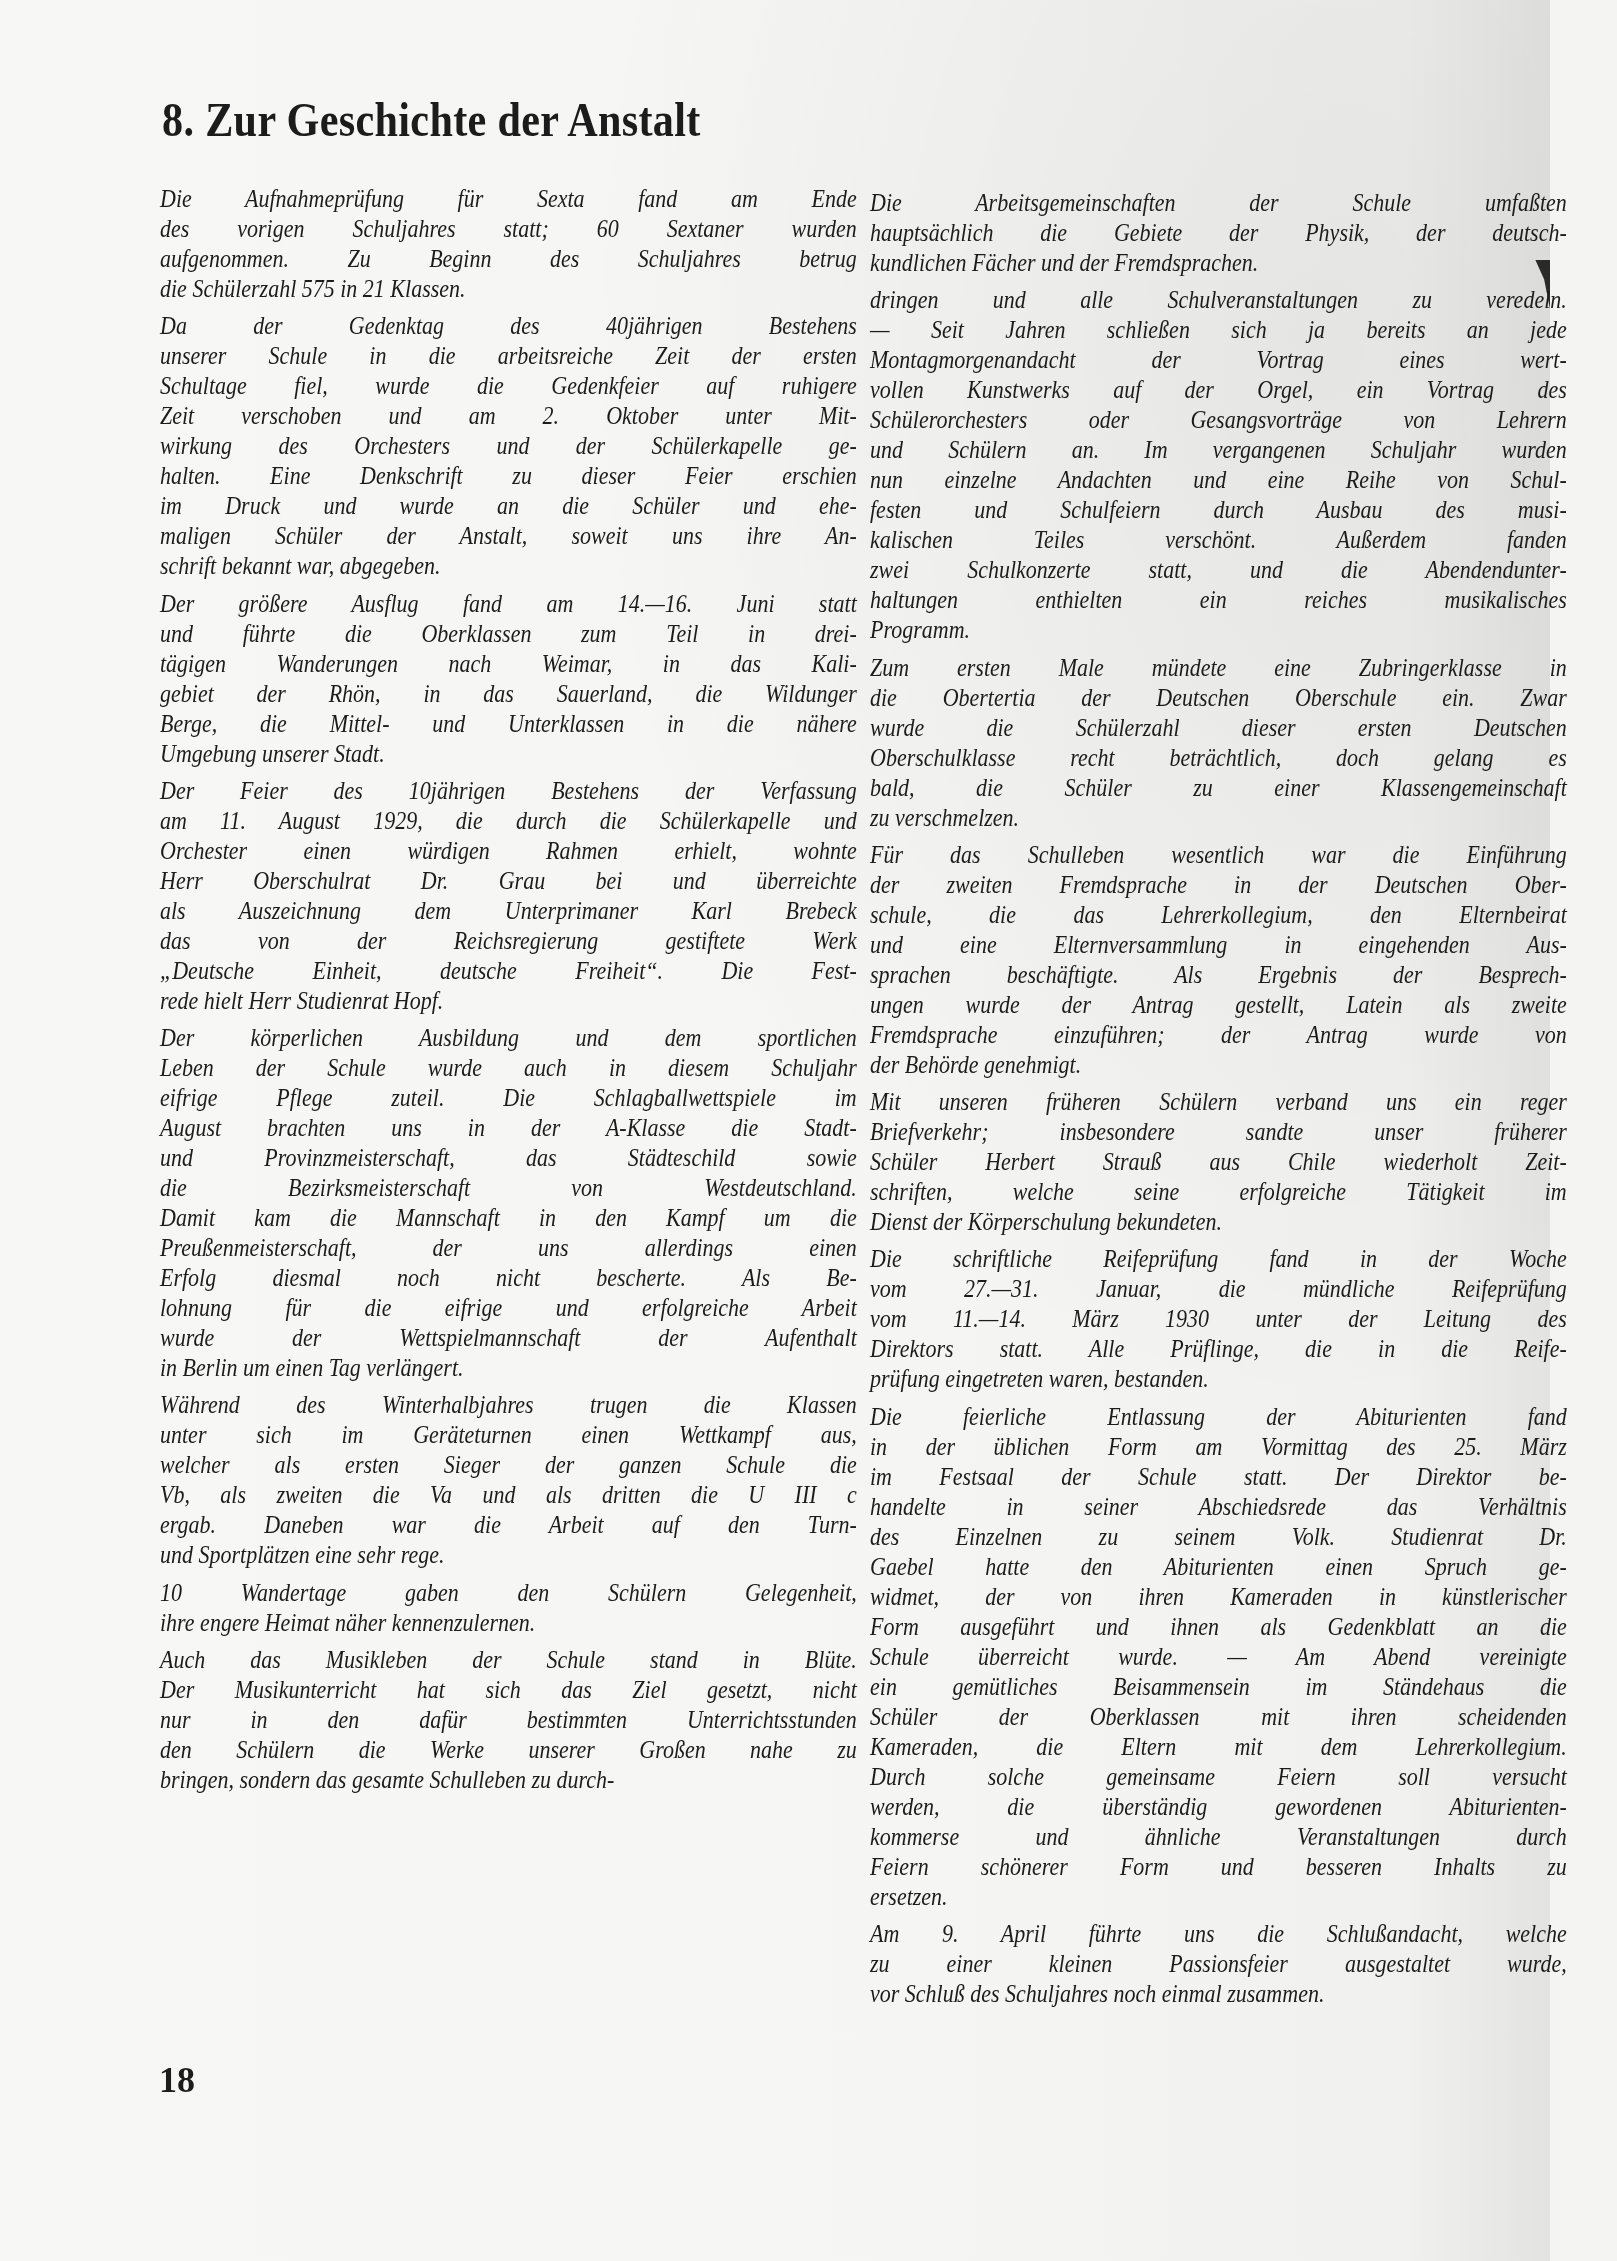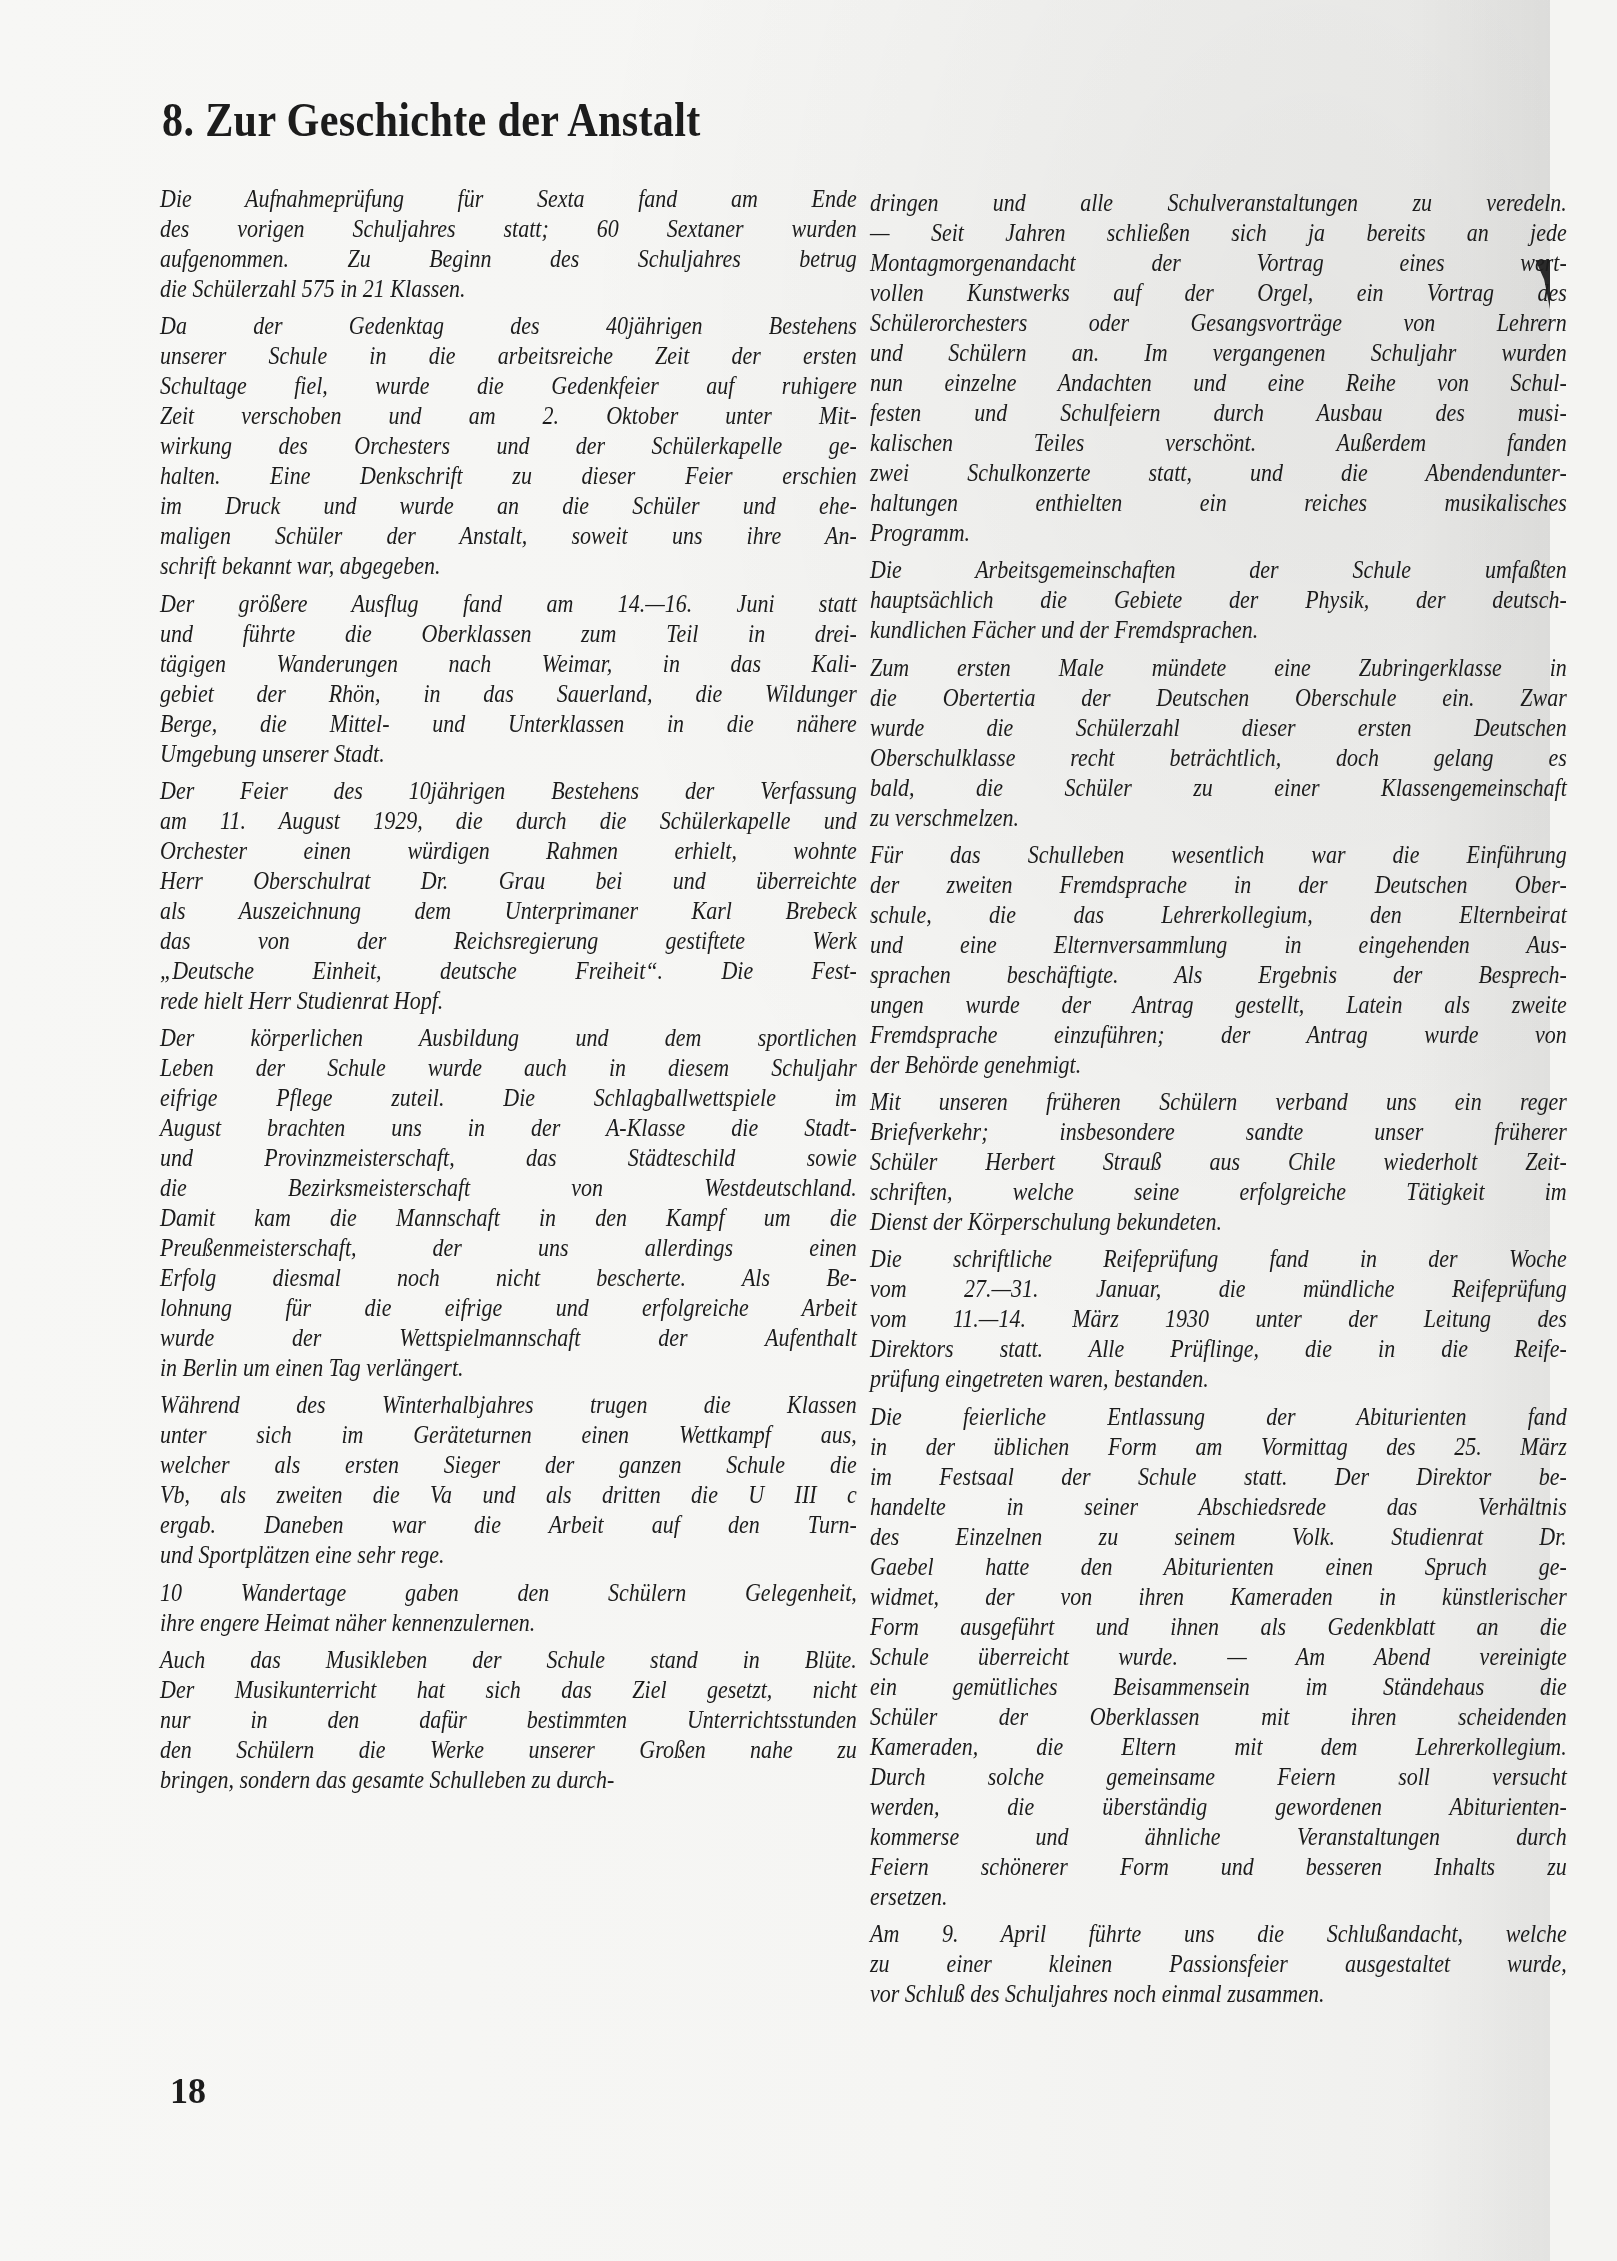--- a/index.html
+++ b/index.html
@@ -49,21 +49,21 @@
     text-align-last: justify;
     white-space: nowrap;
     height: 30px;
     overflow: visible;
     transform: scaleX(0.88); transform-origin: left center;
     width: 113.6%;
   }
   .line.last { text-align-last: left; }
   .page-number {
     position: absolute; left: 159px; top: 2059px;
-    font-size: 36px; font-weight: bold; margin: 11px;
+    font-size: 36px; font-weight: bold; margin: 0;
   }
 </style>
 </head>
 <body>
 
 <div class="page">
   <div class="crease-shadow"></div>
   <div class="tear"></div>
 
   <h1 class="title">8. Zur Geschichte der Anstalt</h1>
@@ -133,37 +133,37 @@
       <p class="para">
         <span class="line">Auch das Musikleben der Schule stand in Blüte.</span>
         <span class="line">Der Musikunterricht hat sich das Ziel gesetzt, nicht</span>
         <span class="line">nur in den dafür bestimmten Unterrichtsstunden</span>
         <span class="line">den Schülern die Werke unserer Großen nahe zu</span>
         <span class="line last">bringen, sondern das gesamte Schulleben zu durch-</span>
       </p>
     </div>
   <div class="col right" id="col-right">
       <p class="para">
+        <span class="line">Die Arbeitsgemeinschaften der Schule umfaßten</span>
+        <span class="line">hauptsächlich die Gebiete der Physik, der deutsch-</span>
+        <span class="line last">kundlichen Fächer und der Fremdsprachen.</span>
+      </p>
+      <p class="para">
         <span class="line">dringen und alle Schulveranstaltungen zu veredeln.</span>
         <span class="line">— Seit Jahren schließen sich ja bereits an jede</span>
         <span class="line">Montagmorgenandacht der Vortrag eines wert-</span>
         <span class="line">vollen Kunstwerks auf der Orgel, ein Vortrag des</span>
         <span class="line">Schülerorchesters oder Gesangsvorträge von Lehrern</span>
         <span class="line">und Schülern an. Im vergangenen Schuljahr wurden</span>
         <span class="line">nun einzelne Andachten und eine Reihe von Schul-</span>
         <span class="line">festen und Schulfeiern durch Ausbau des musi-</span>
         <span class="line">kalischen Teiles verschönt. Außerdem fanden</span>
         <span class="line">zwei Schulkonzerte statt, und die Abendendunter-</span>
         <span class="line">haltungen enthielten ein reiches musikalisches</span>
         <span class="line last">Programm.</span>
-      </p>
-      <p class="para">
-        <span class="line">Die Arbeitsgemeinschaften der Schule umfaßten</span>
-        <span class="line">hauptsächlich die Gebiete der Physik, der deutsch-</span>
-        <span class="line last">kundlichen Fächer und der Fremdsprachen.</span>
       </p>
       <p class="para">
         <span class="line">Zum ersten Male mündete eine Zubringerklasse in</span>
         <span class="line">die Obertertia der Deutschen Oberschule ein. Zwar</span>
         <span class="line">wurde die Schülerzahl dieser ersten Deutschen</span>
         <span class="line">Oberschulklasse recht beträchtlich, doch gelang es</span>
         <span class="line">bald, die Schüler zu einer Klassengemeinschaft</span>
         <span class="line last">zu verschmelzen.</span>
       </p>
       <p class="para">

